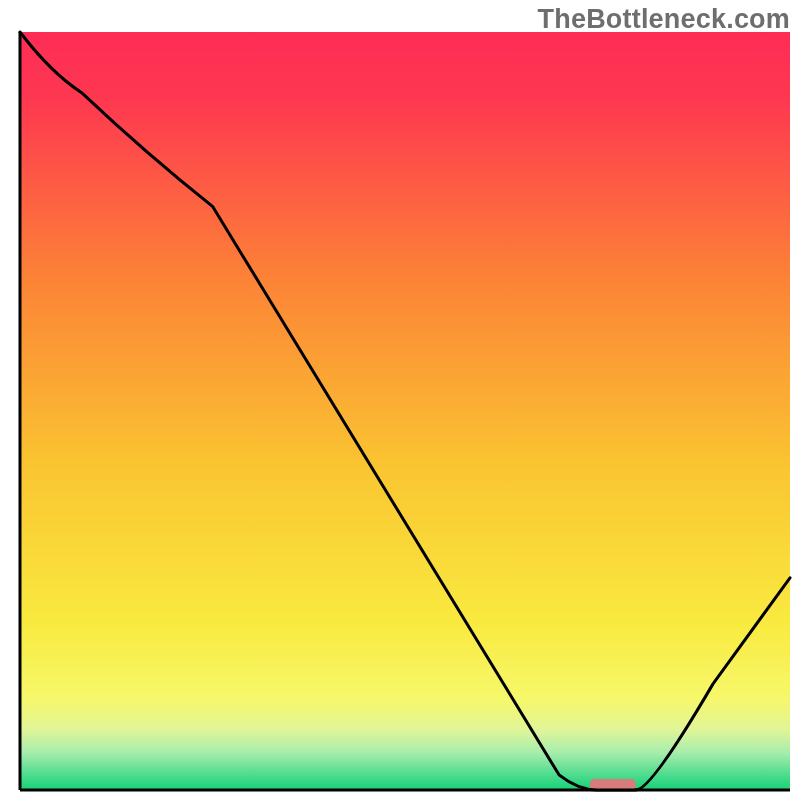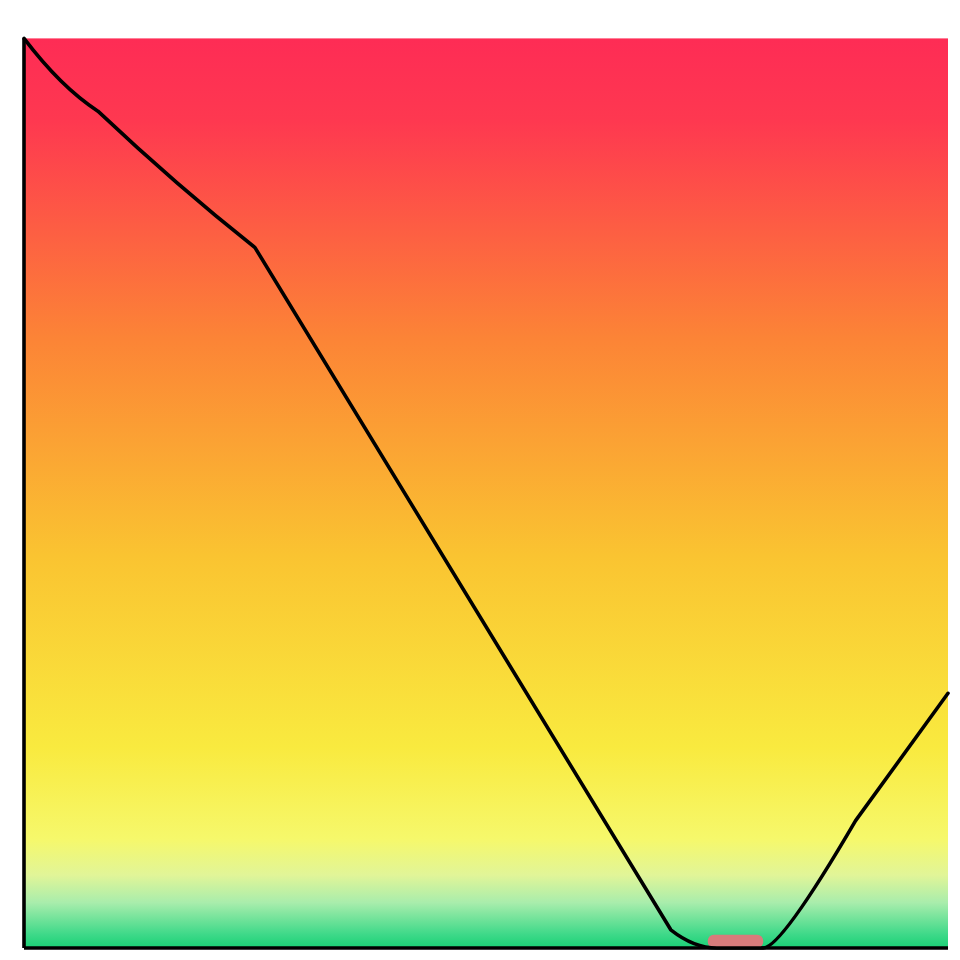--- a/index.html
+++ b/index.html
@@ -31,20 +31,21 @@
     left: 0;
     top: 0;
     width: 800px;
     height: 800px;
   }
 </style>
 </head>
 <body>
 
 <div class="chart-container">
+  <div class="watermark">TheBottleneck.com</div>
 
   <svg class="plot" viewBox="0 0 800 800">
     <defs>
       <linearGradient id="bg-grad" x1="0" y1="0" x2="0" y2="1">
           <stop offset="0%" stop-color="#fe2c55"></stop>
           <stop offset="9%" stop-color="#fe3850"></stop>
           <stop offset="33%" stop-color="#fc8436"></stop>
           <stop offset="56.99999999999999%" stop-color="#fac431"></stop>
           <stop offset="78%" stop-color="#f9ea3f"></stop>
           <stop offset="88%" stop-color="#f6f86b"></stop>

